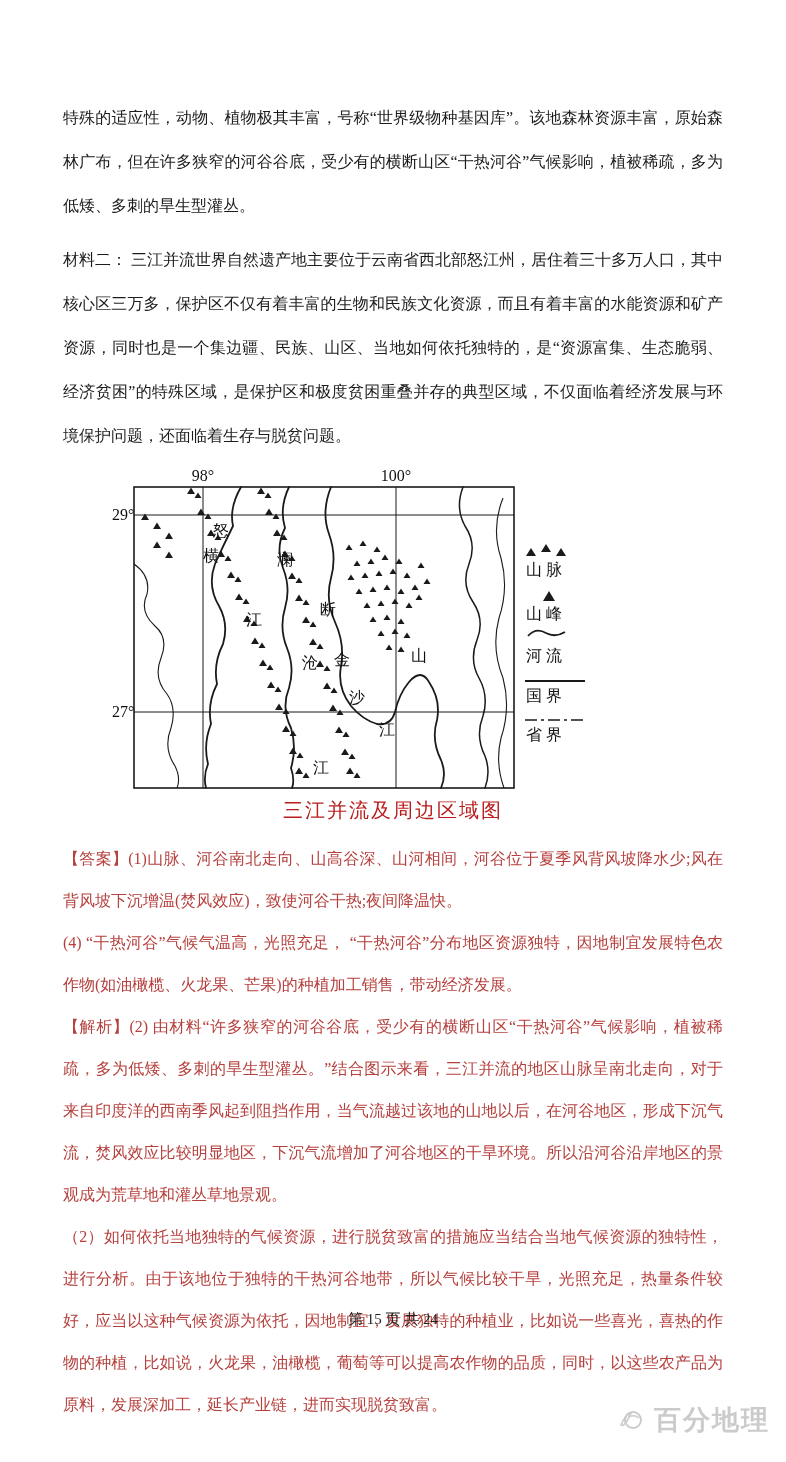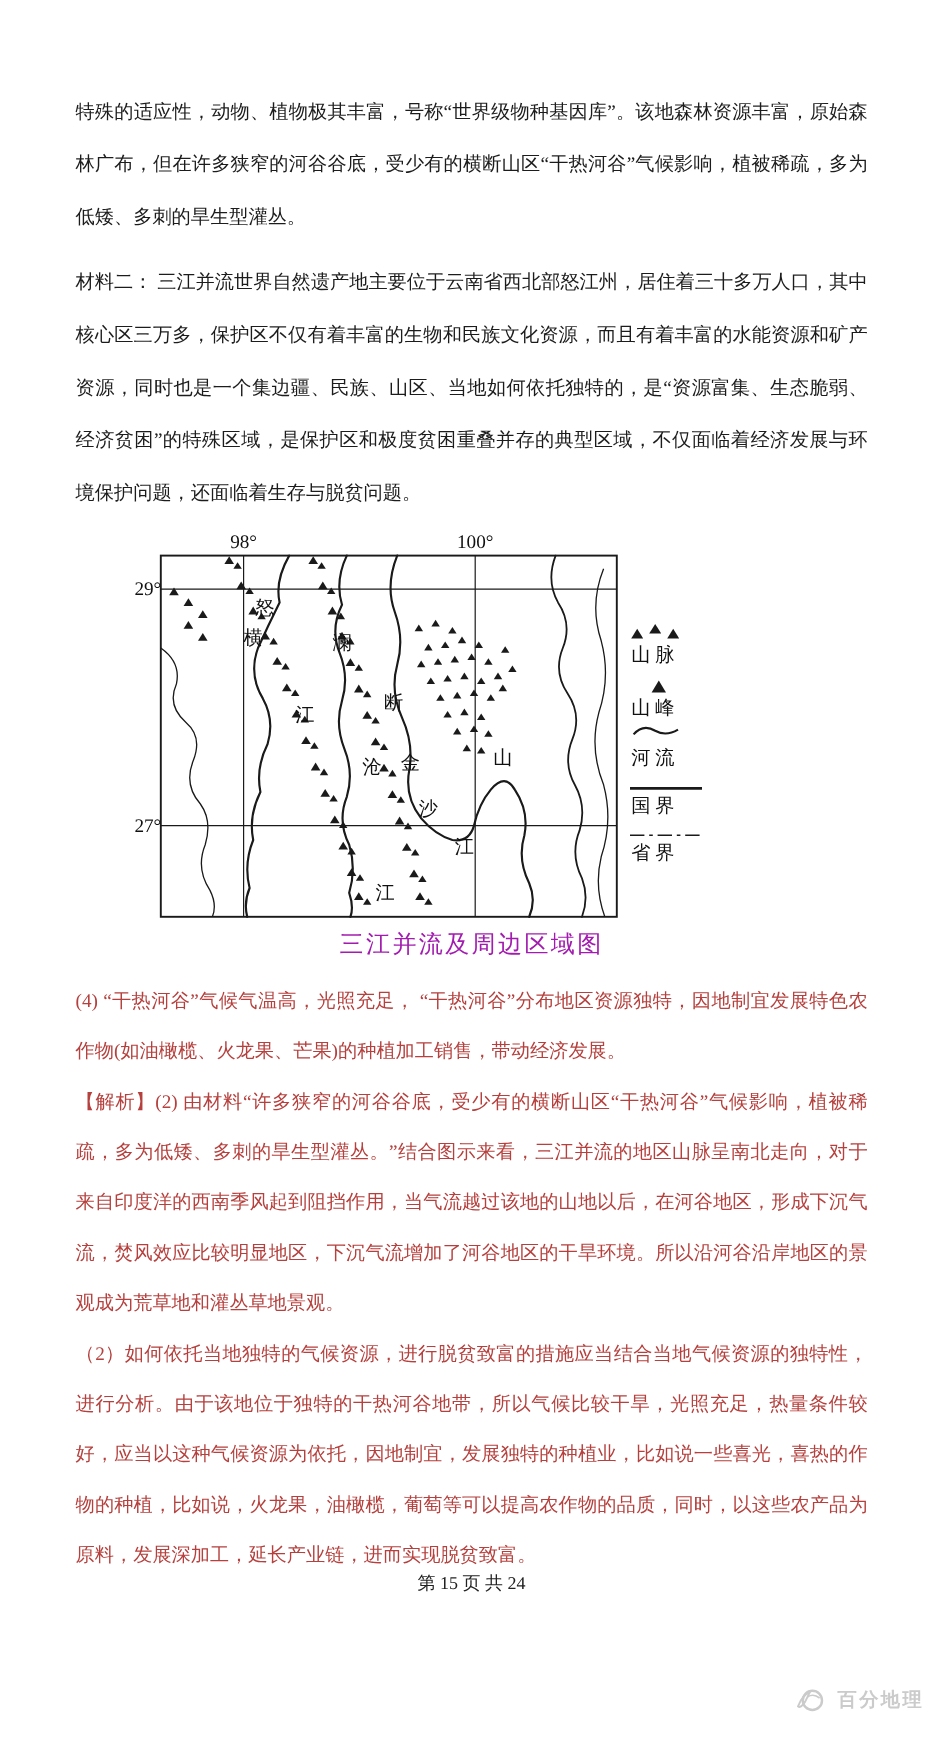--- a/index.html
+++ b/index.html
@@ -1,21 +1,21 @@
 <!DOCTYPE html>
 <html><head>
 <meta charset="utf-8">
 <style>
   html,body{margin:0;padding:0;background:#ffffff;}
   .page{
     position:relative;
     width:786px;height:1462px;
     background:#ffffff;
     box-sizing:border-box;
-    padding:72px 63px 0 63px;
+    padding:96px 63px 0 63px;
     font-family:"Liberation Serif","DejaVu Serif",serif;
     color:#1c1c1c;
     overflow:hidden;
   }
   .body-text{
     font-size:16px;
     line-height:44px;
     text-align:justify;
     margin:0 0 10px 0;
   }
@@ -27,31 +27,31 @@
     text-align:justify;
     margin:0;
   }
   figure{margin:4px 0 14px 0;}
   .map-svg{display:block;margin-left:48px;}
   .map-caption{
     font-size:20px;
     text-align:center;
     letter-spacing:2px;
     margin-top:4px;
-    color:#a21caf;
+    color:#b91c1c;
   }
   .questions{margin-bottom:4px;}
   .footer{
     position:absolute;left:0;right:0;top:1310px;
     text-align:center;font-size:15px;color:#222;
   }
   .watermark{
     position:absolute;top:1402px;right:16px;
     display:flex;align-items:center;gap:7px;
-    color:#cbcbcb;font-size:16px;font-weight:bold;
+    color:#cbcbcb;font-size:27px;font-weight:bold;
     font-family:"Liberation Sans","DejaVu Sans",sans-serif;
     letter-spacing:2px;
   }
   .map-char{font-size:16px;fill:#111;font-family:"Liberation Serif","DejaVu Serif",serif;}
   .deg{font-size:16px;fill:#111;font-family:"Liberation Serif","DejaVu Serif",serif;}
   .legend-label{font-size:16px;fill:#111;letter-spacing:4px;font-family:"Liberation Serif","DejaVu Serif",serif;}
 </style>
 </head>
 <body>
 
@@ -219,20 +219,21 @@
         <line x1="414" y1="252" x2="474" y2="252" stroke="#1a1a1a" stroke-width="1.3" stroke-dasharray="12 4 3 4"></line>
         <text class="legend-label" x="415" y="272">省界</text>
       </g>
     </svg>
     <figcaption class="map-caption">三江并流及周边区域图</figcaption>
   </figure>
 
   <div class="questions">
   </div>
 
+  <p class="red-text">【答案】(1)山脉、河谷南北走向、山高谷深、山河相间，河谷位于夏季风背风坡降水少;风在背风坡下沉增温(焚风效应)，致使河谷干热;夜间降温快。</p>
   <p class="red-text">(4) “干热河谷”气候气温高，光照充足， “干热河谷”分布地区资源独特，因地制宜发展特色农作物(如油橄榄、火龙果、芒果)的种植加工销售，带动经济发展。</p>
   <p class="red-text">【解析】(2) 由材料“许多狭窄的河谷谷底，受少有的横断山区“干热河谷”气候影响，植被稀疏，多为低矮、多刺的旱生型灌丛。”结合图示来看，三江并流的地区山脉呈南北走向，对于来自印度洋的西南季风起到阻挡作用，当气流越过该地的山地以后，在河谷地区，形成下沉气流，焚风效应比较明显地区，下沉气流增加了河谷地区的干旱环境。所以沿河谷沿岸地区的景观成为荒草地和灌丛草地景观。</p>
   <p class="red-text">（2）如何依托当地独特的气候资源，进行脱贫致富的措施应当结合当地气候资源的独特性，进行分析。由于该地位于独特的干热河谷地带，所以气候比较干旱，光照充足，热量条件较好，应当以这种气候资源为依托，因地制宜，发展独特的种植业，比如说一些喜光，喜热的作物的种植，比如说，火龙果，油橄榄，葡萄等可以提高农作物的品质，同时，以这些农产品为原料，发展深加工，延长产业链，进而实现脱贫致富。</p>
 
   <div class="footer">第 15 页  共 24</div>
 
   <div class="watermark">
     <svg width="30" height="30" viewBox="0 0 30 30">
       <circle cx="16" cy="15" r="8" fill="none" stroke="#cbcbcb" stroke-width="2"></circle>
       <path d="M4,20 Q8,10 14,8 L10,16 Q6,22 4,20 z" fill="none" stroke="#cbcbcb" stroke-width="1.6"></path>

